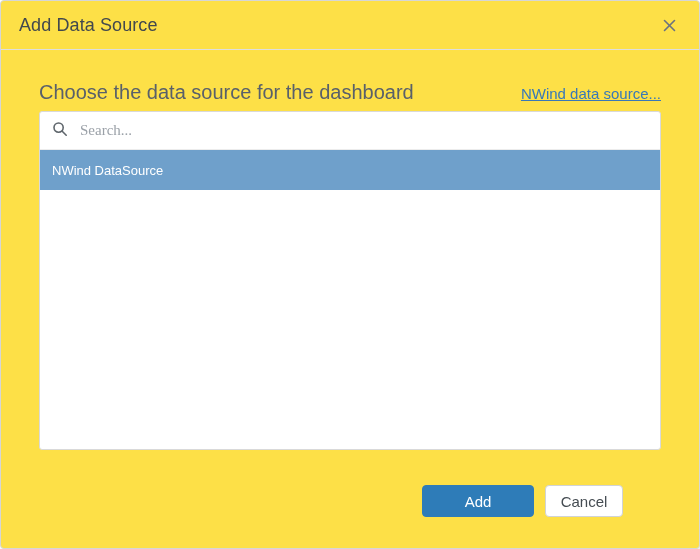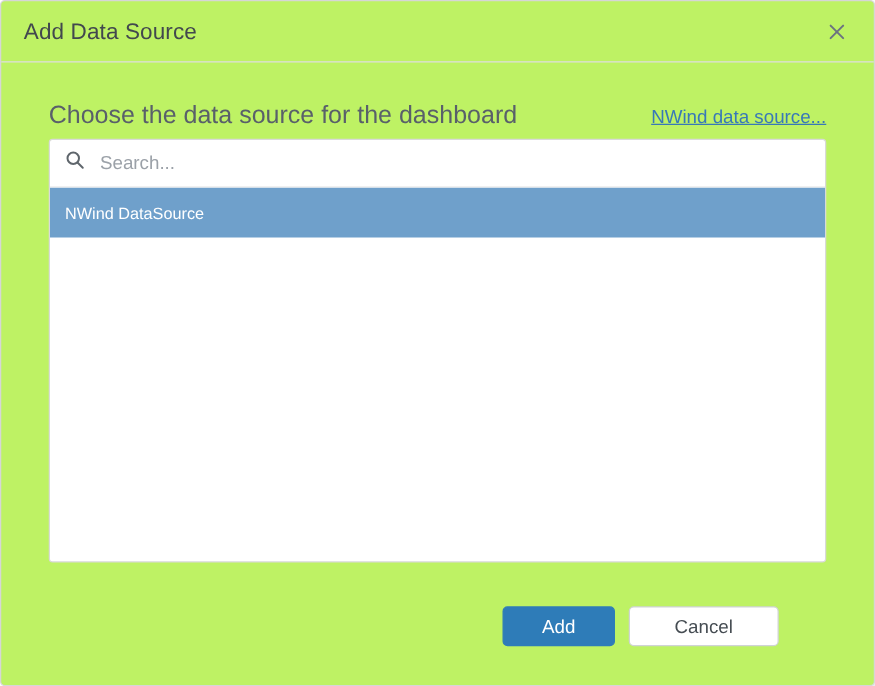--- a/index.html
+++ b/index.html
@@ -11,21 +11,21 @@
   html,body{
     margin:0; padding:0;
     width:700px; height:549px;
     background:#ffffff;
     font-family:"Liberation Sans", sans-serif;
     overflow:hidden;
   }
   .dialog{
     box-sizing:border-box;
     width:700px; height:549px;
-    background:#bef264;
+    background:#fde047;
     border:1px solid var(--border);
     border-radius:4px;
     box-shadow:2px 2px 4px rgba(0,0,0,.10);
     display:flex; flex-direction:column;
     position:relative;
   }
   .header{
     box-sizing:border-box;
     height:49px; flex:0 0 49px;
     display:flex; align-items:center;
@@ -80,21 +80,21 @@
     height:38px; flex:0 0 38px;
     display:flex; align-items:center;
     padding:0 12px;
     border-bottom:1px solid #ececec;
   }
   .search-row svg{ flex:0 0 auto; }
   .search-input{
     flex:1 1 auto;
     border:none; outline:none;
     margin-left:10px;
-    font-family:Liberation Sans, sans-serif;
+    font-family:Liberation Serif, serif;
     font-size:15px;
     color:#454c52;
     background:transparent;
   }
   .search-input::placeholder{ color:#9ba1a8; opacity:1; }
   .list-rows{ flex:1 1 auto; overflow:auto; }
   .list-row{
     box-sizing:border-box;
     height:40px;
     display:flex; align-items:center;
@@ -117,28 +117,28 @@
   .btn{
     box-sizing:border-box;
     height:32px;
     border-radius:4px;
     font-family:"Liberation Sans", sans-serif;
     font-size:15px;
     cursor:pointer;
     display:flex; align-items:center; justify-content:center;
   }
   .btn-add{
-    width:90px;
+    width:112px;
     background:var(--accent);
     border:1px solid var(--accent);
     color:#ffffff;
     margin-left:47px;
   }
   .btn-cancel{
-    width:120px;
+    width:78px;
     background:#ffffff;
     border:1px solid #d0d3d6;
     color:#454c52;
   }
 </style>
 </head>
 <body>
 
 <div class="dialog">
 

